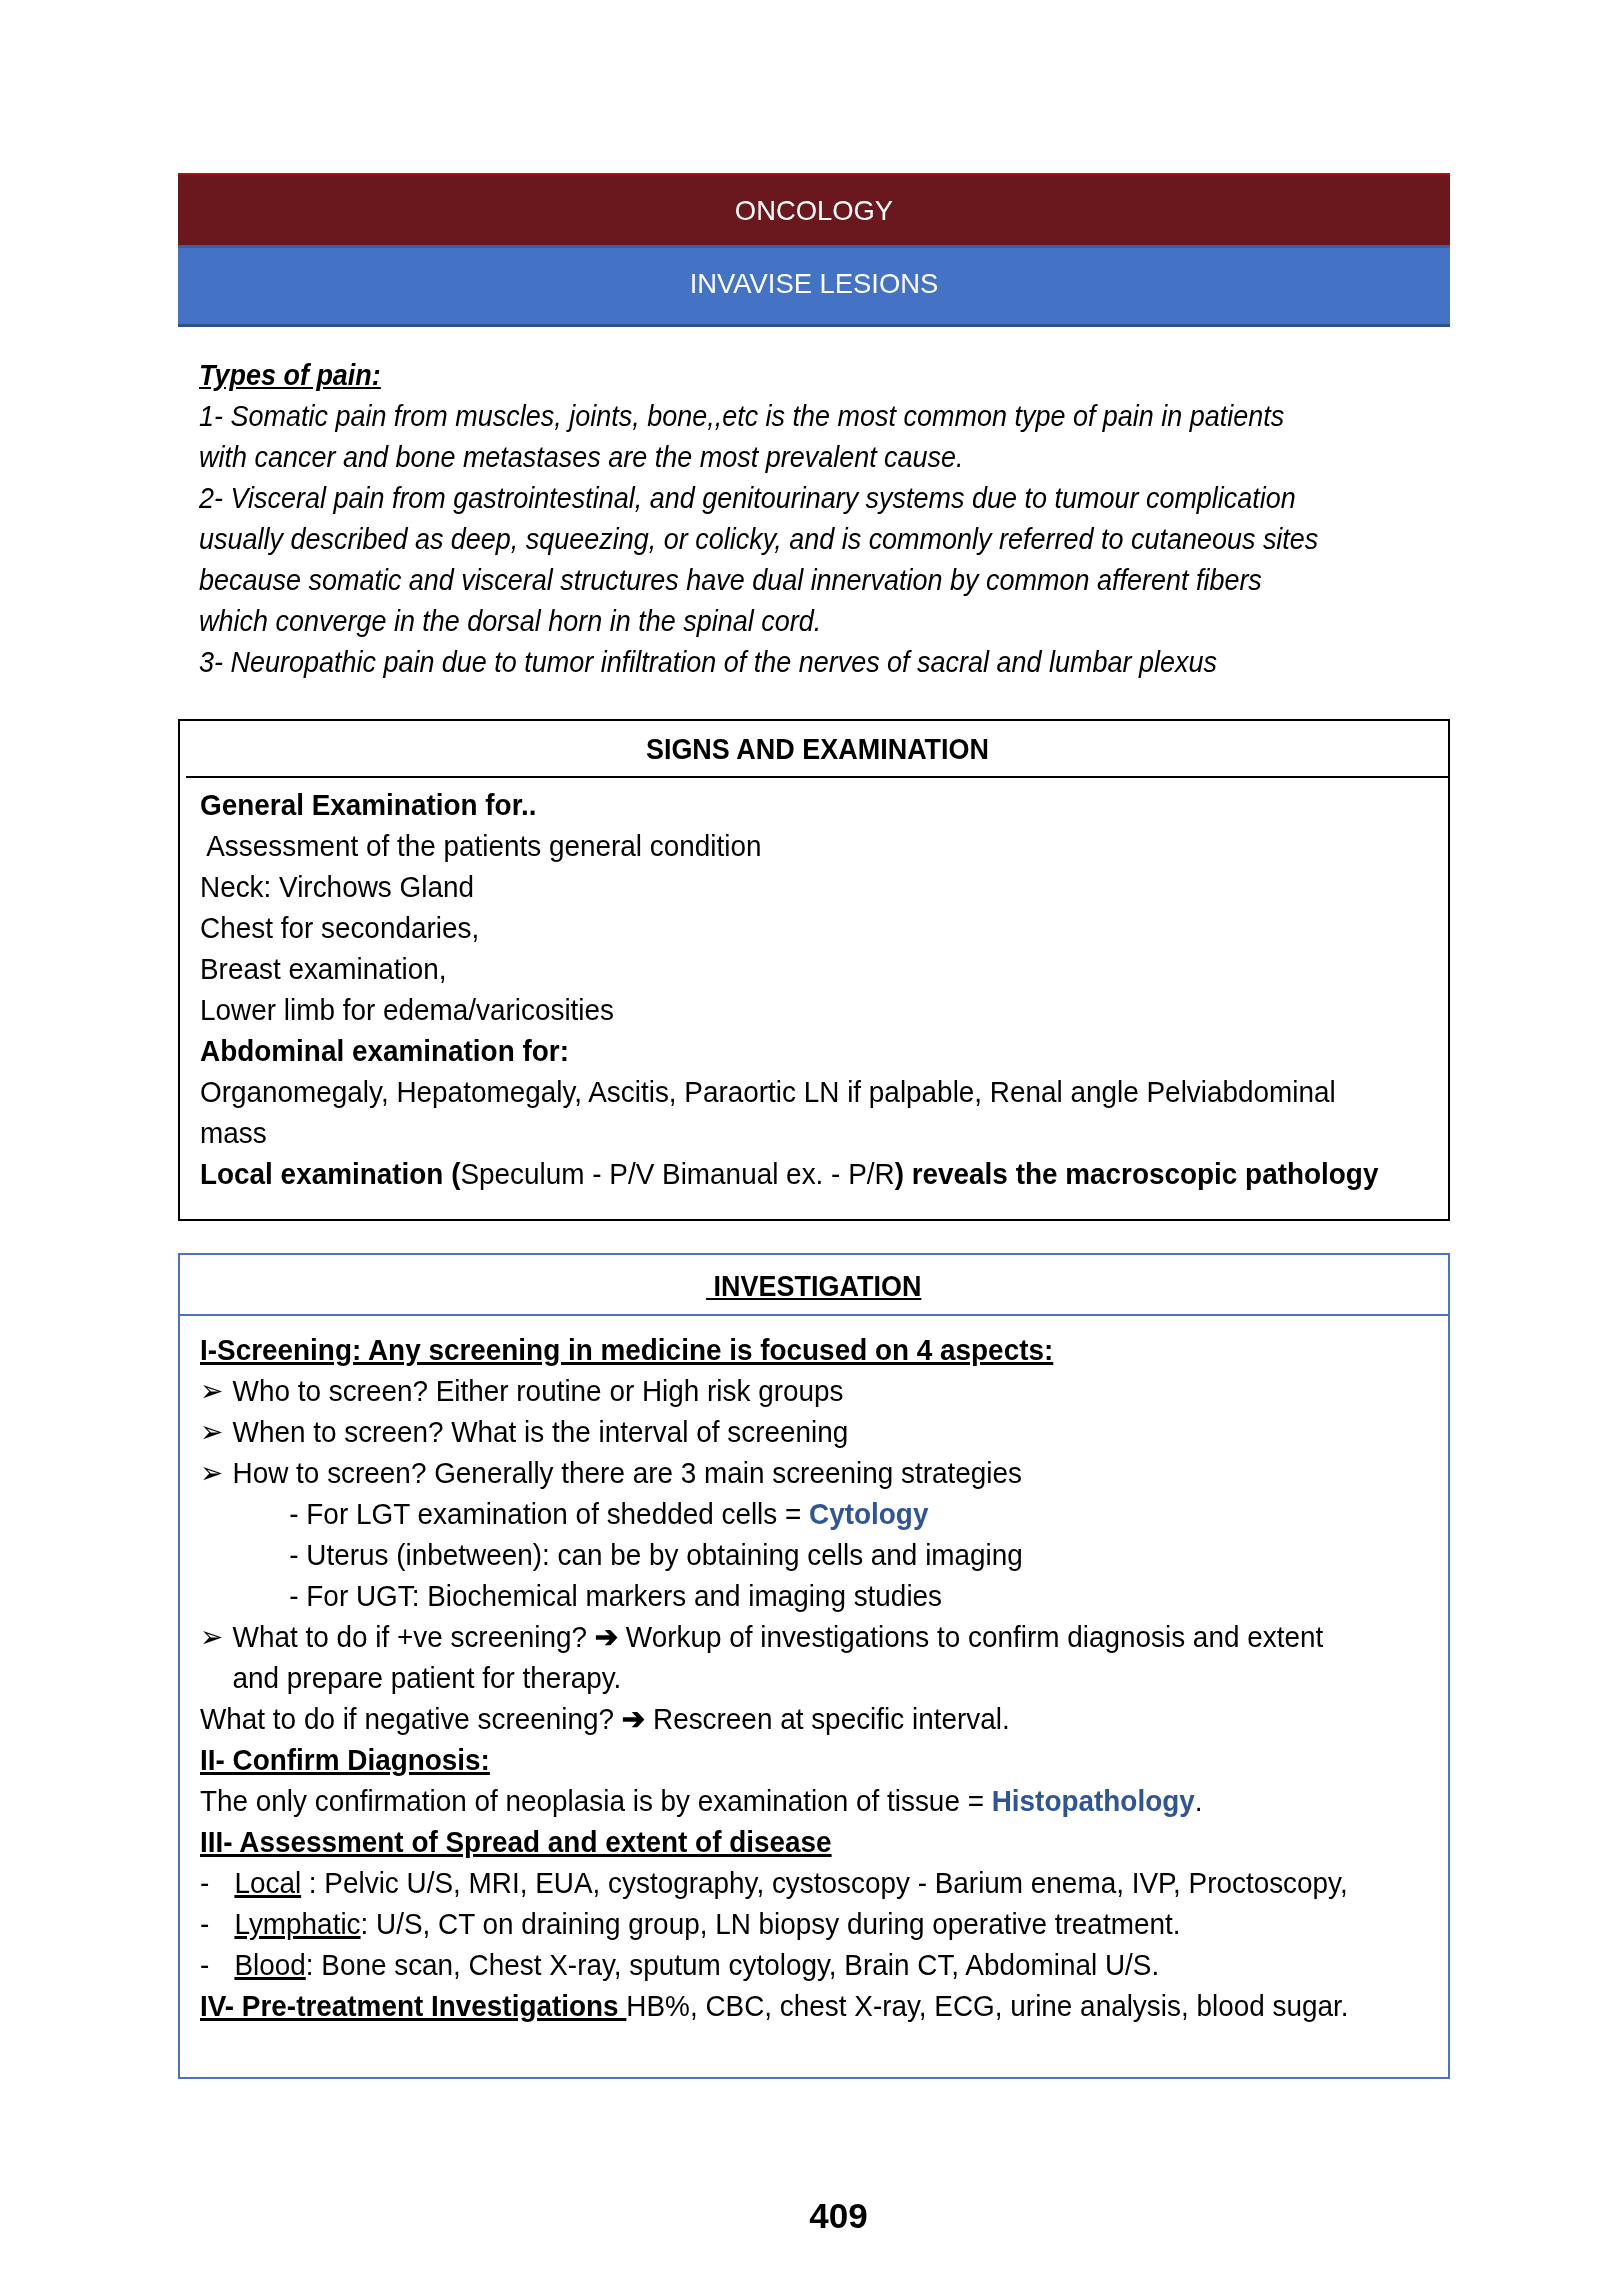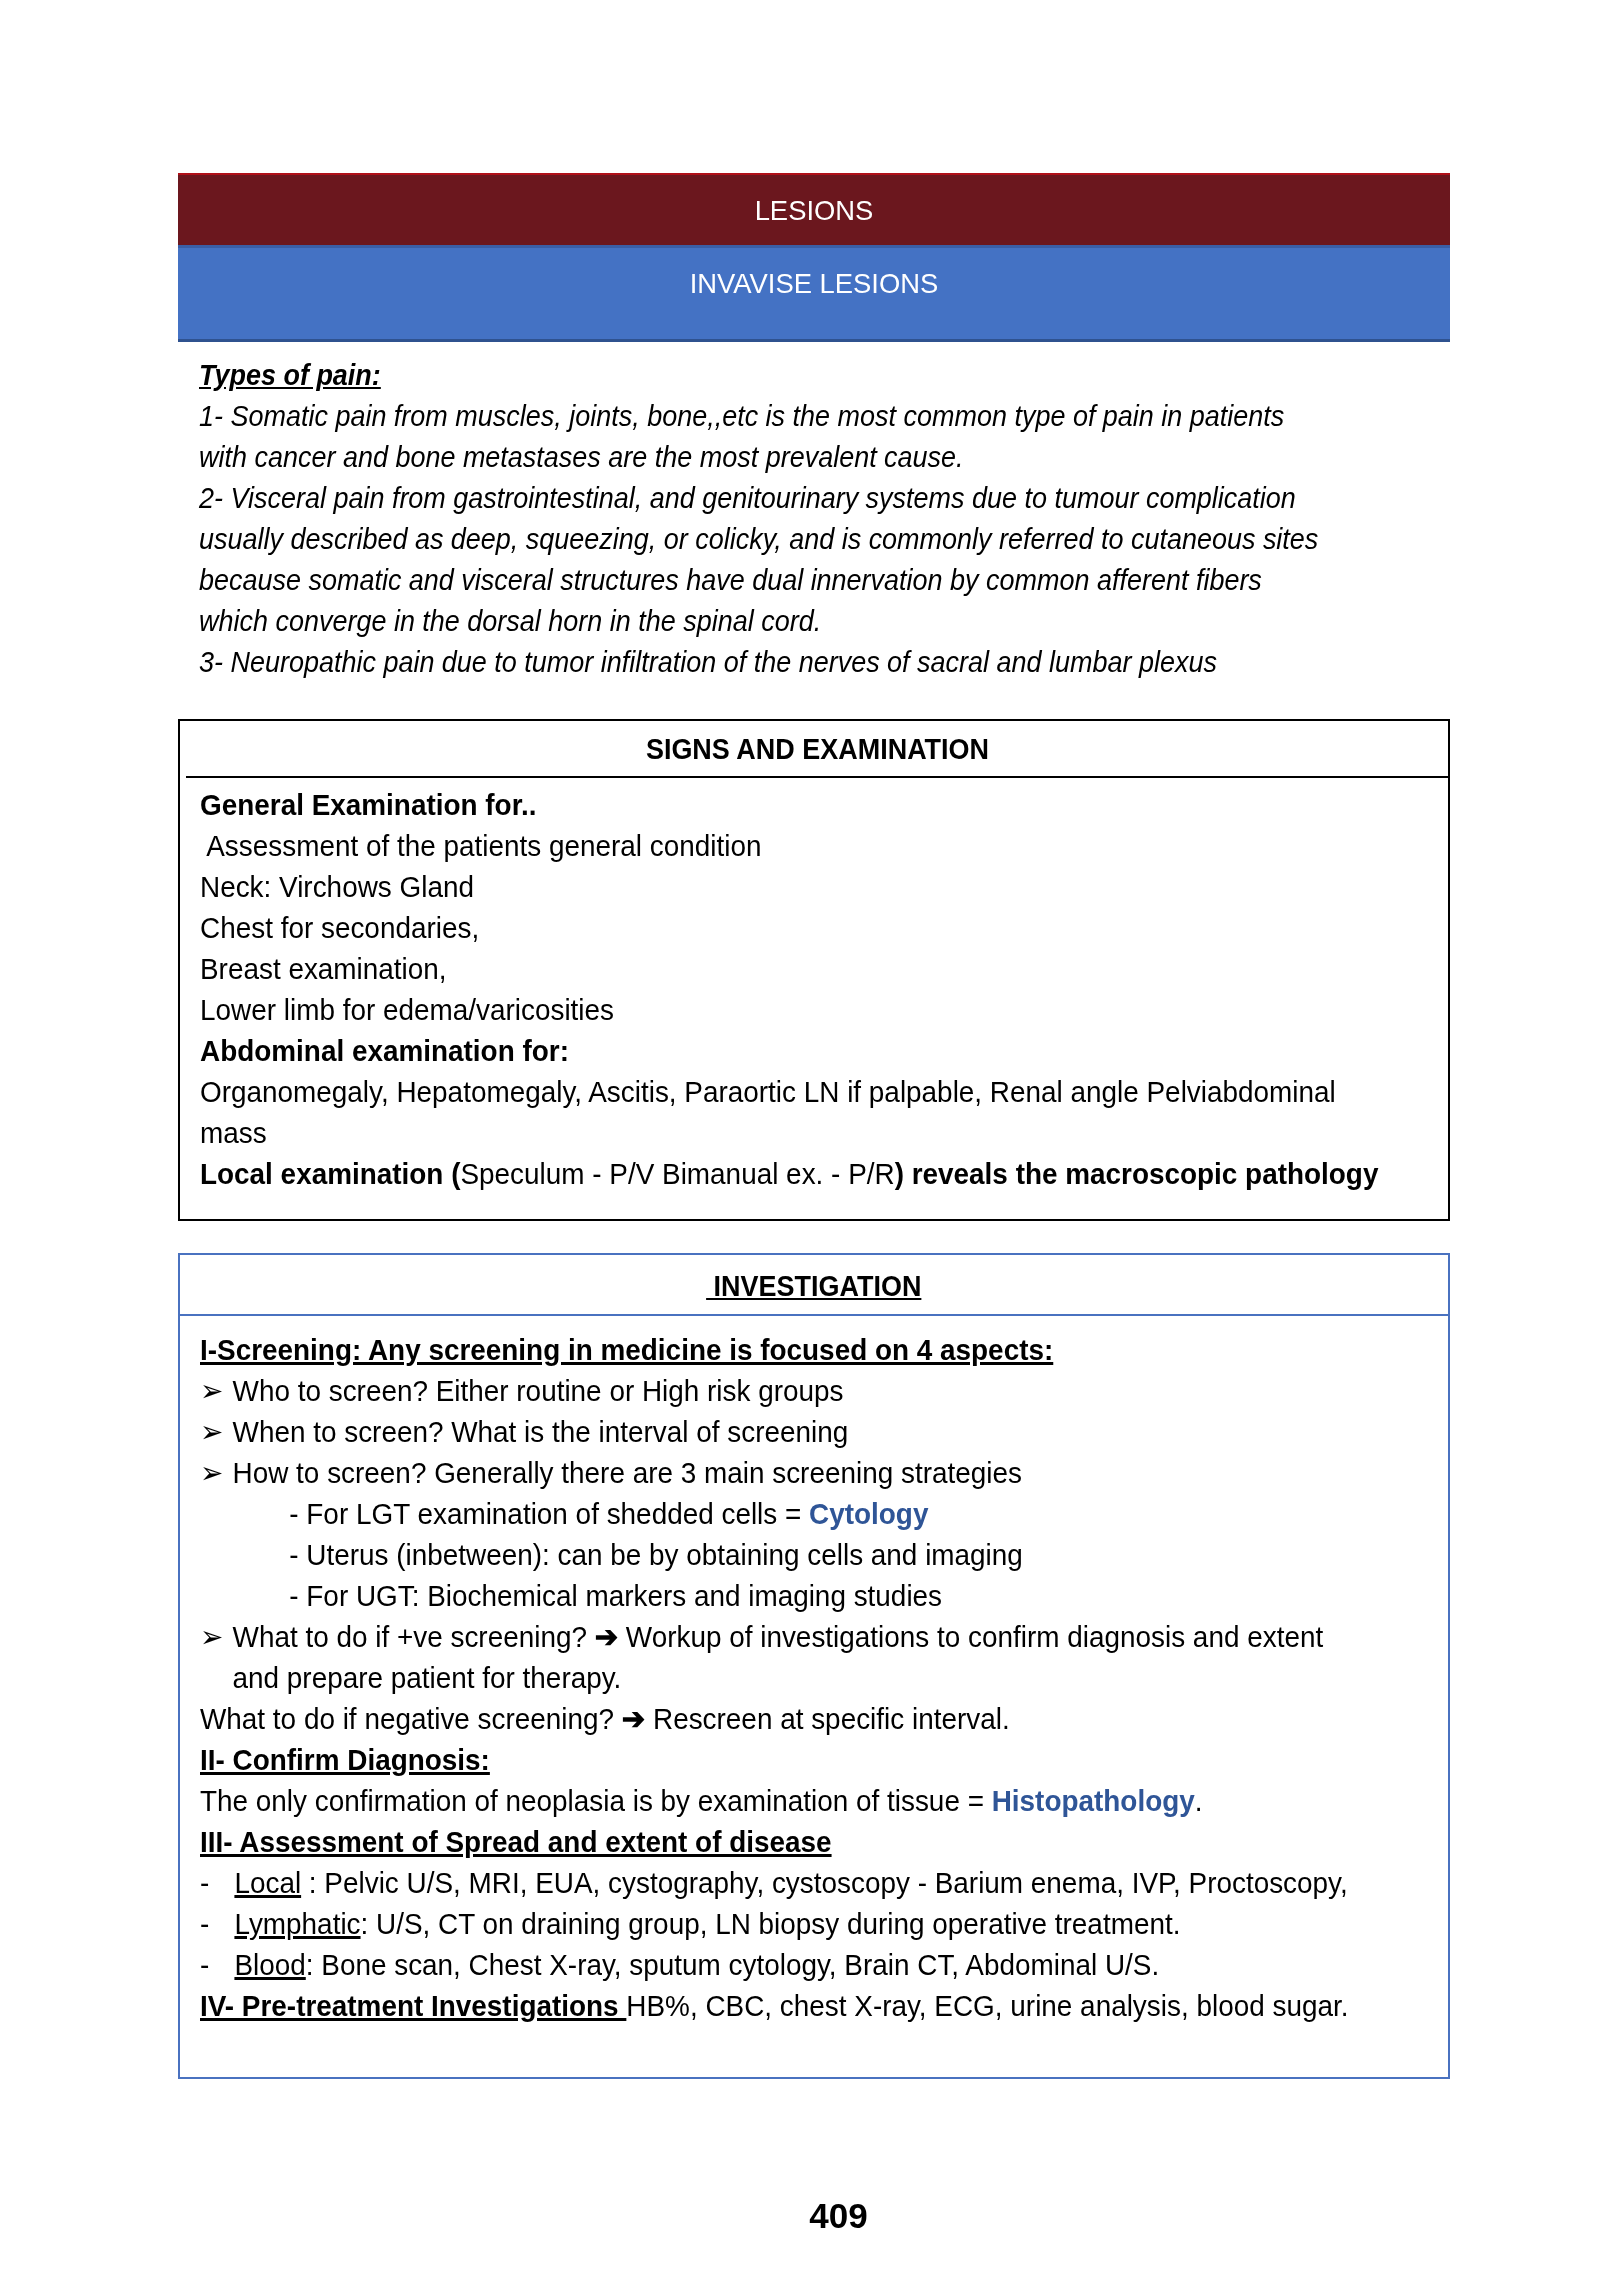--- a/index.html
+++ b/index.html
@@ -3,21 +3,21 @@
 <meta charset="utf-8">
 <style>
   html, body { margin: 0; padding: 0; background: #ffffff; }
   body { width: 1621px; height: 2293px; position: relative; overflow: hidden;
          font-family: "Liberation Sans", sans-serif; color: #000; }
   .band { position: absolute; left: 178px; width: 1272px; text-align: center;
           color: #fff; font-family: "Liberation Sans Narrow", "Liberation Sans", sans-serif;
           font-size: 27.4px; letter-spacing: 0px; }
   .band-onc { top: 173px; height: 72px; line-height: 72px; background: #6b171e;
               border-top: 2.9px solid #b00f18; box-sizing: border-box; }
-  .band-inv { top: 245px; height: 97px; line-height: 71px; background: #4472c4;
+  .band-inv { top: 245px; height: 82px; line-height: 71px; background: #4472c4;
               border-top: 3.9px solid #3a5ea6; border-bottom: 3.9px solid #2f528f; box-sizing: border-box; }
   .pain { position: absolute; left: 199px; top: 355px; width: 1255px;
           font-style: italic; font-size: 29px; line-height: 41px; transform: scaleX(0.93); transform-origin: left top; }
   .pain .title { font-weight: bold; text-decoration: underline; }
   .box { position: absolute; left: 178px; width: 1272px; box-sizing: border-box; background: #fff; }
   .box-signs { top: 719px; height: 502px; border: 2.9px solid #000; }
   .box-inv { top: 1253px; height: 826px; border: 2.9px solid #4a72c0; }
   .box-head { height: 57px; line-height: 57px; text-align: center; font-weight: bold; font-size: 29px; box-sizing: border-box; }
   .box-signs .box-head { border-bottom: 2.9px solid #000; margin-left: 6px; }
   .box-inv .box-head { border-bottom: 2.9px solid #4a72c0; height: 61px; line-height: 63px; }
@@ -33,21 +33,21 @@
   .indent2 { padding-left: 96px; display: block; }
   .dash-item { display: block; }
   .dash { display: inline-block; width: 37px; }
   .pagenum { position: absolute; top: 2196px; left: 0; width: 1621px; text-align: center;
              font-size: 35px; font-weight: bold; font-family: "Liberation Sans", sans-serif; margin-left: 28px; }
 </style>
 </head>
 <body>
 
 <div class="band band-onc">
-  <span>LESIONS</span>
+  <span>ONCOLOGY</span>
 </div>
 <div class="band band-inv">
   <span>INVAVISE LESIONS</span>
 </div>
 
 <div class="pain">
   <div class="title">Types of pain:</div>
   <div>1- Somatic pain from muscles, joints, bone,,etc is the most common type of pain in patients</div>
   <div>with cancer and bone metastases are the most prevalent cause.</div>
   <div>2- Visceral pain from gastrointestinal, and genitourinary systems due to tumour complication</div>

